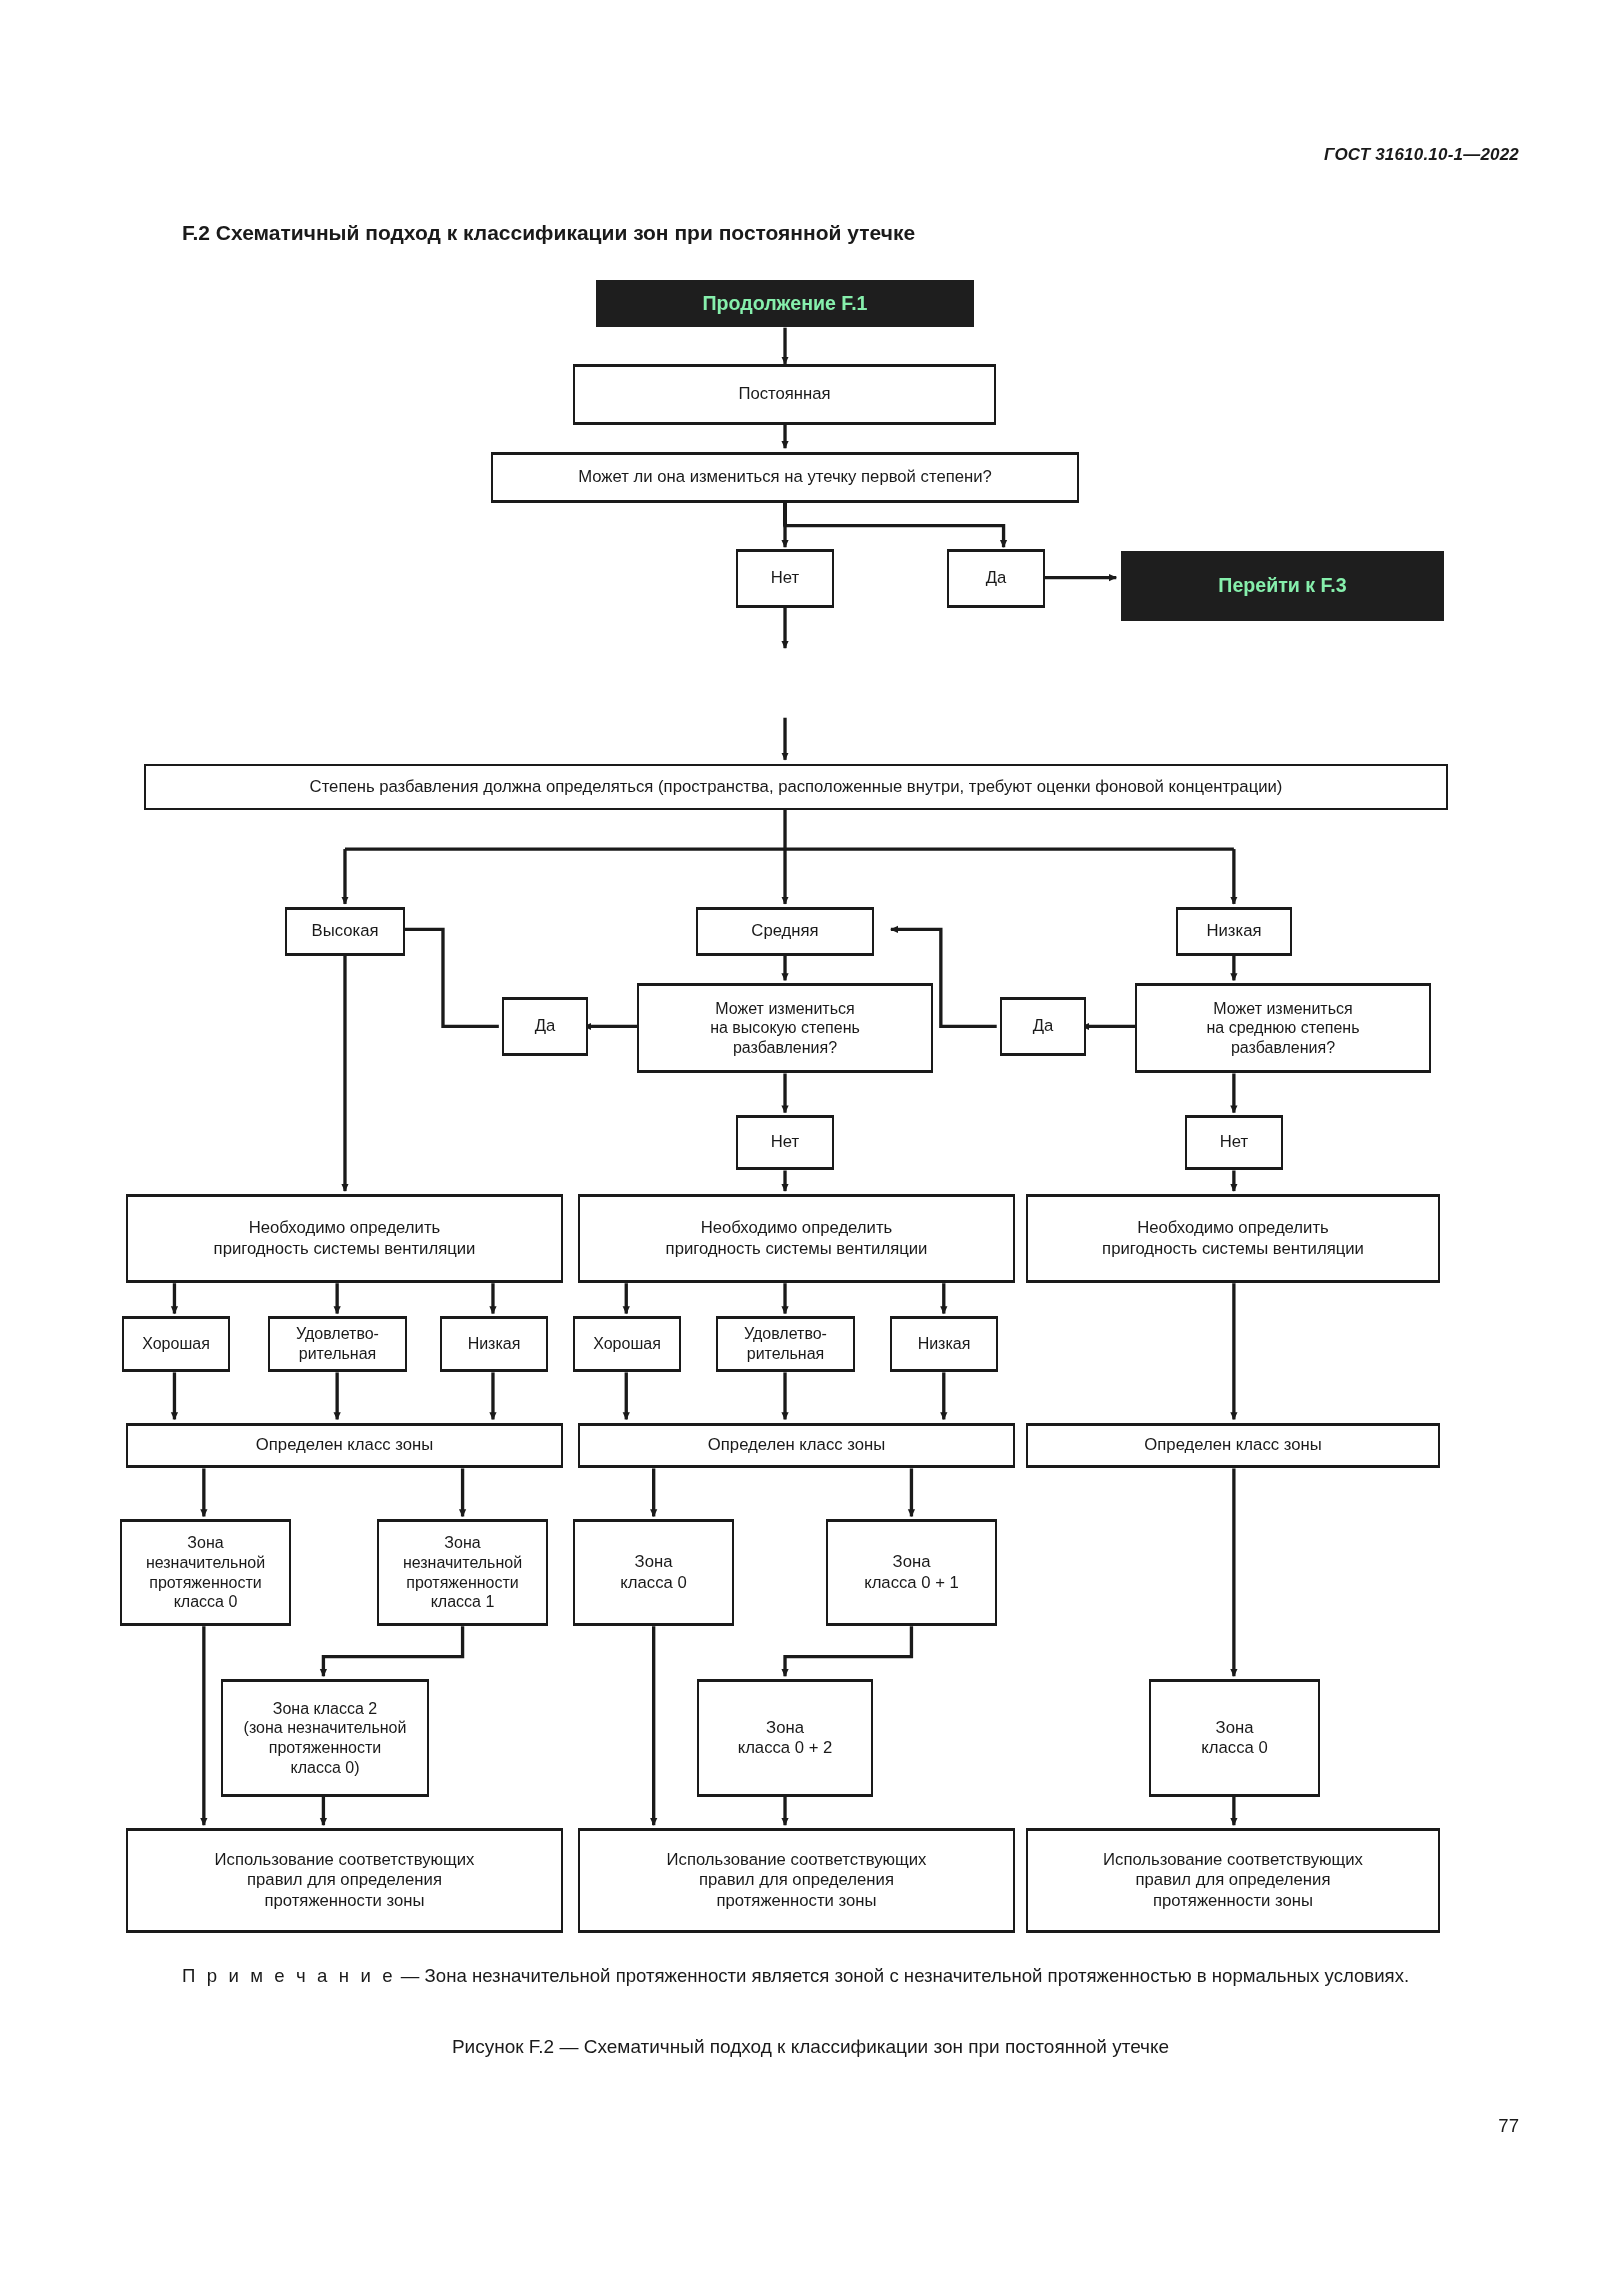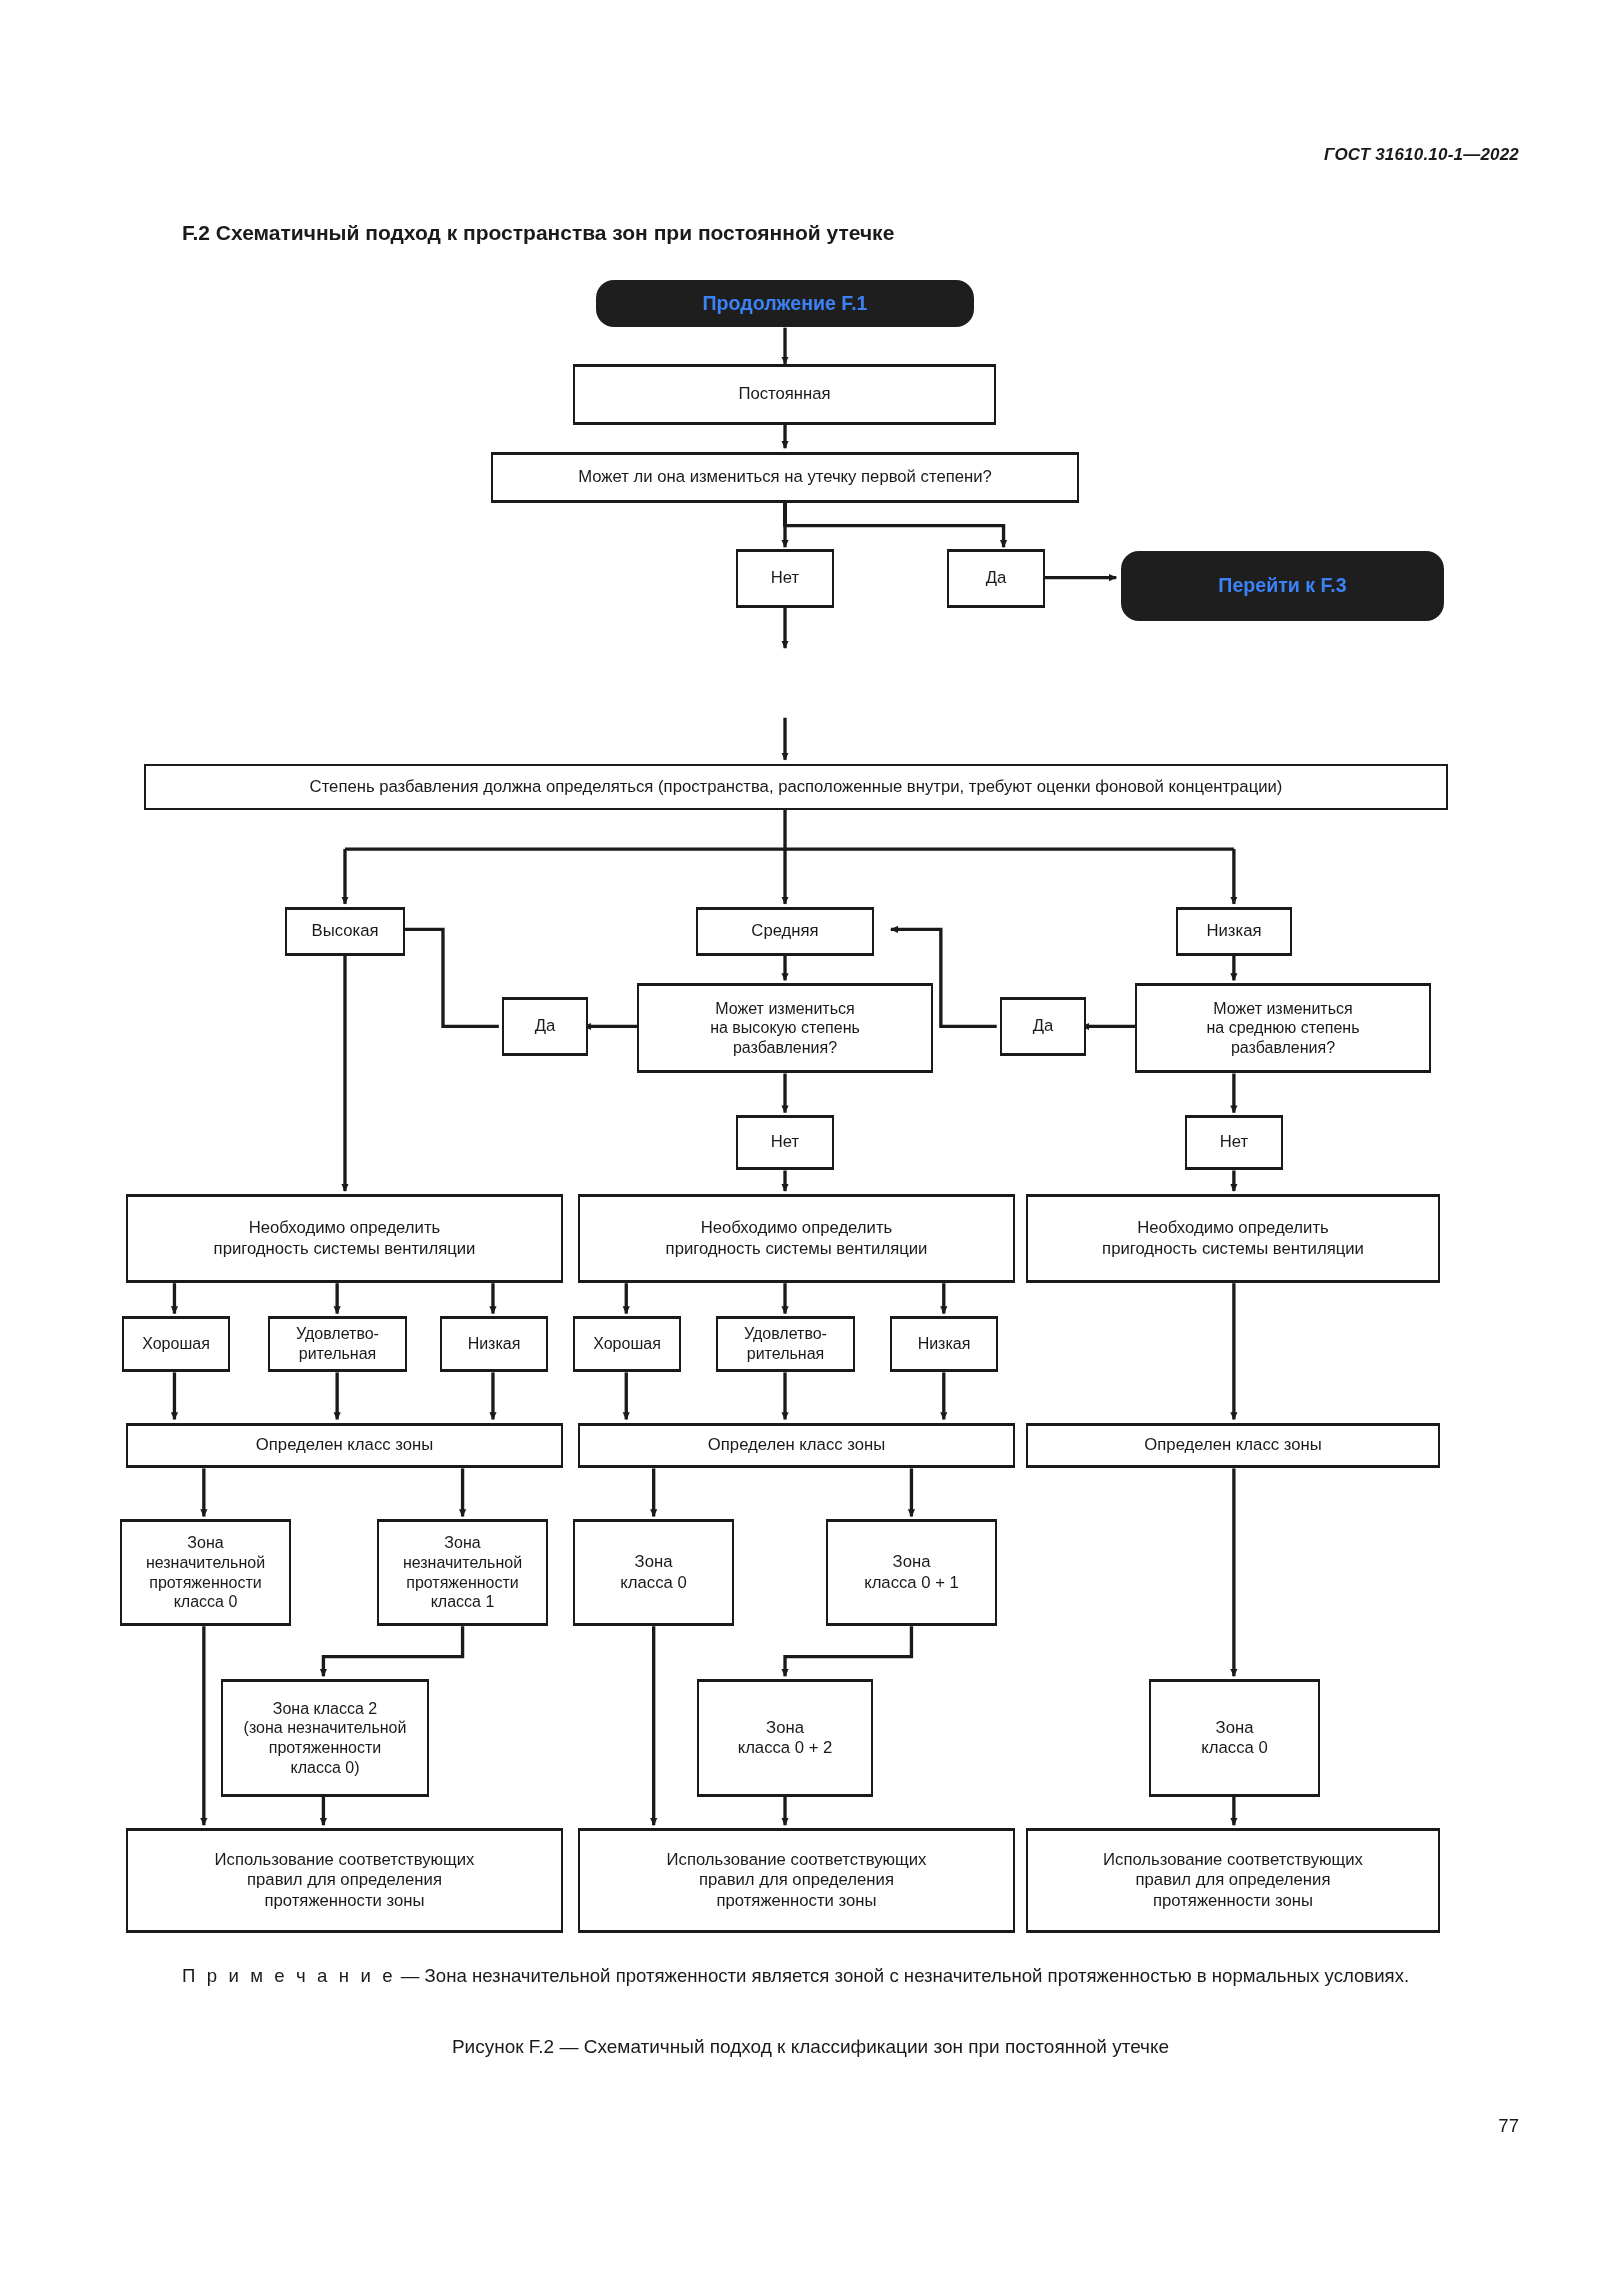--- a/index.html
+++ b/index.html
@@ -68,25 +68,24 @@
     line-height: 1.22;
     padding: 2px 4.9px;
     z-index: 3;
   }
   .node.thin {
     border-top-width: 2.9px;
     border-bottom-width: 2.9px;
   }
   .node.dark {
     background: #1e1e1e;
-    color: #3b82f6;
+    color: #86efac;
     font-weight: bold;
     border-color: #1e1e1e;
     font-size: 19.6px;
-    border-radius: 18px;
   }
   .node.small {
     font-size: 16px;
   }
   .node.wide-text {
     font-size: 17px;
   }
   .node .t { display: block; white-space: pre-line; }
 
   
@@ -112,21 +111,21 @@
     right: 102px;
     font-size: 18.6px;
   }
 </style>
 </head>
 <body>
 
 <div id="page">
 
   <div class="doc-header">ГОСТ 31610.10-1—2022</div>
-  <div class="section-title">F.2  Схематичный подход к пространства зон при постоянной утечке</div>
+  <div class="section-title">F.2  Схематичный подход к классификации зон при постоянной утечке</div>
 
   <div id="flow">
 
     <svg id="wires" viewBox="0 0 1654 2339">
       <defs>
         <marker id="ah" markerWidth="9" markerHeight="9" refX="7.4" refY="4.5" orient="auto" markerUnits="userSpaceOnUse">
           <path d="M0,0.8 L8,4.5 L0,8.2 z" fill="#1a1a1a"></path>
         </marker>
       </defs>
       <g stroke="#1a1a1a" stroke-width="3.4" fill="none">

